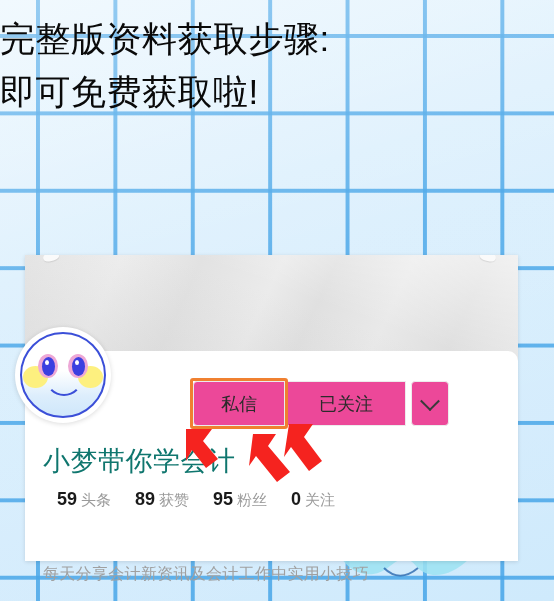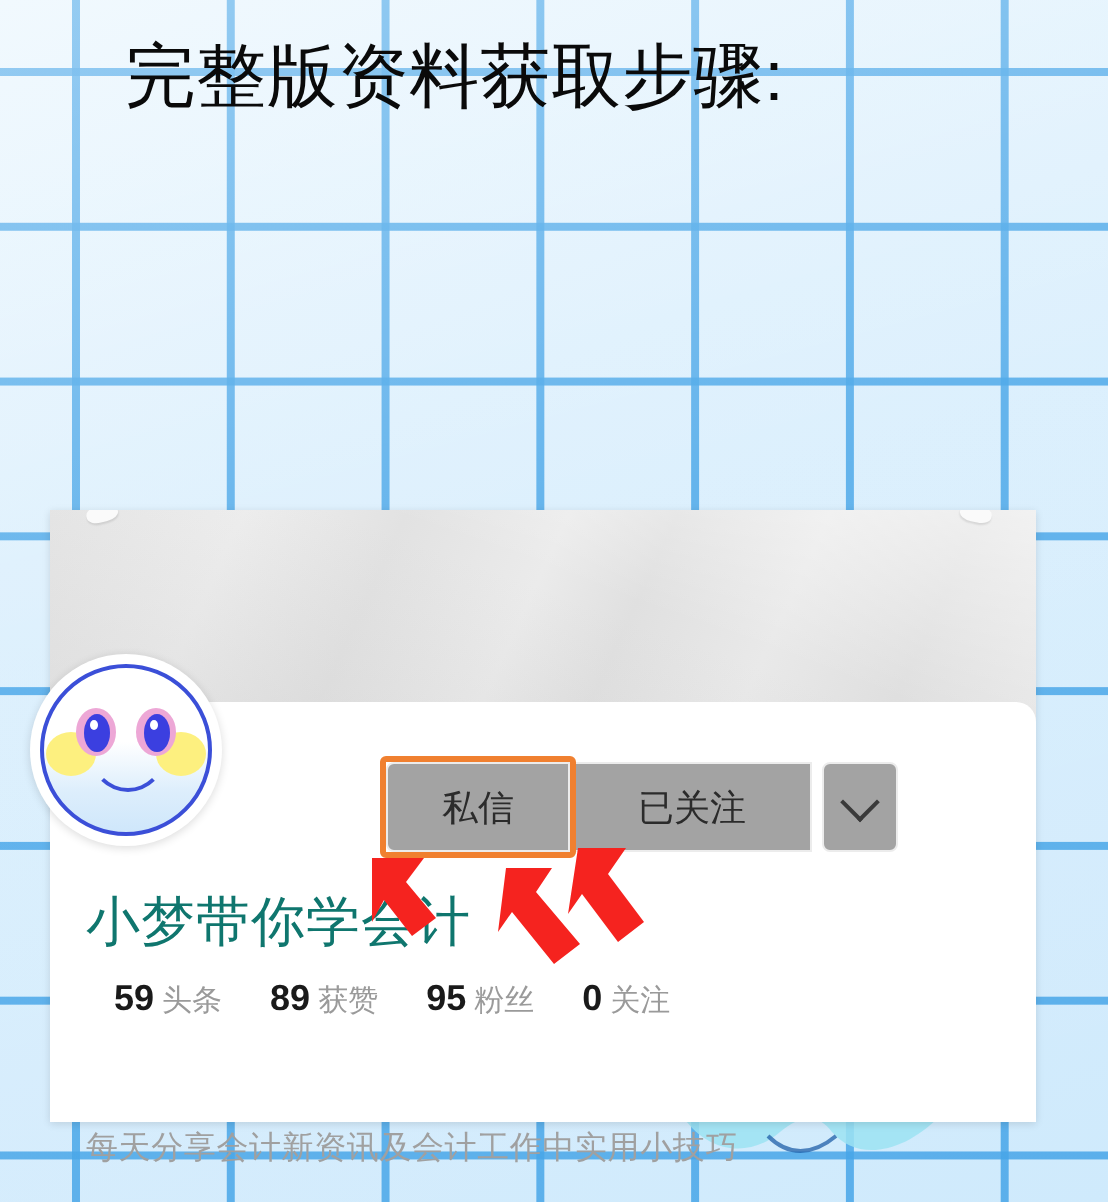--- a/index.html
+++ b/index.html
@@ -31,21 +31,21 @@
     background: linear-gradient(165deg, rgba(255,255,255,.35) 0%, rgba(255,255,255,.05) 45%, rgba(255,255,255,0) 100%);
     pointer-events: none;
   }
 
   
   #headline {
     position: absolute;
     left: 0; top: 0;
     width: 455px;
     padding-top: 12px;
-    text-align: center;
+    text-align: left;
     color: #0a0a0a;
     z-index: 4;
   }
   .hl-line {
     font-size: 35px;
     line-height: 53px;
     font-weight: 400;
     letter-spacing: .5px;
     white-space: nowrap;
   }
@@ -182,21 +182,21 @@
     position: absolute;
     left: 193px;
     top: 381px;
     display: flex;
     align-items: stretch;
     gap: 0;
     z-index: 5;
   }
   .act-btn {
     height: 45px;
-    background: #a3a3a3;
+    background: #ec4899;
     border: 1px solid #ececec;
     display: flex;
     align-items: center;
     justify-content: center;
     font-size: 18px;
     color: #2b2b2b;
     box-sizing: border-box;
   }
   #btn-message { width: 92px; border-radius: 4px 0 0 4px; }
   #btn-follow  { width: 120px; margin-left: 1px; border-radius: 0; }
@@ -278,20 +278,23 @@
 </style>
 </head>
 <body>
 
 <div id="grid-bg"></div>
 <div id="grid-overlay"></div>
 
 <div id="headline">
   <div class="hl-line">
     <span>完整版资料获取步骤:</span>
+  </div>
+  <div class="hl-line">
+    <span>即可免费获取啦!</span>
   </div>
 </div>
 
 <svg id="deco-wave" viewBox="0 0 130 26">
   <path d="M0,0 C12,20 34,24 50,10 C62,0 70,2 76,10 C88,24 110,22 130,2 L130,0 Z" fill="#9ce3f2" opacity="0.85"></path>
   <path d="M44,12 C54,22 66,22 78,12" fill="none" stroke="#1f5fa8" stroke-width="2" opacity=".75"></path>
 </svg>
 
 <div id="profile-card">
   <div id="card-banner">

